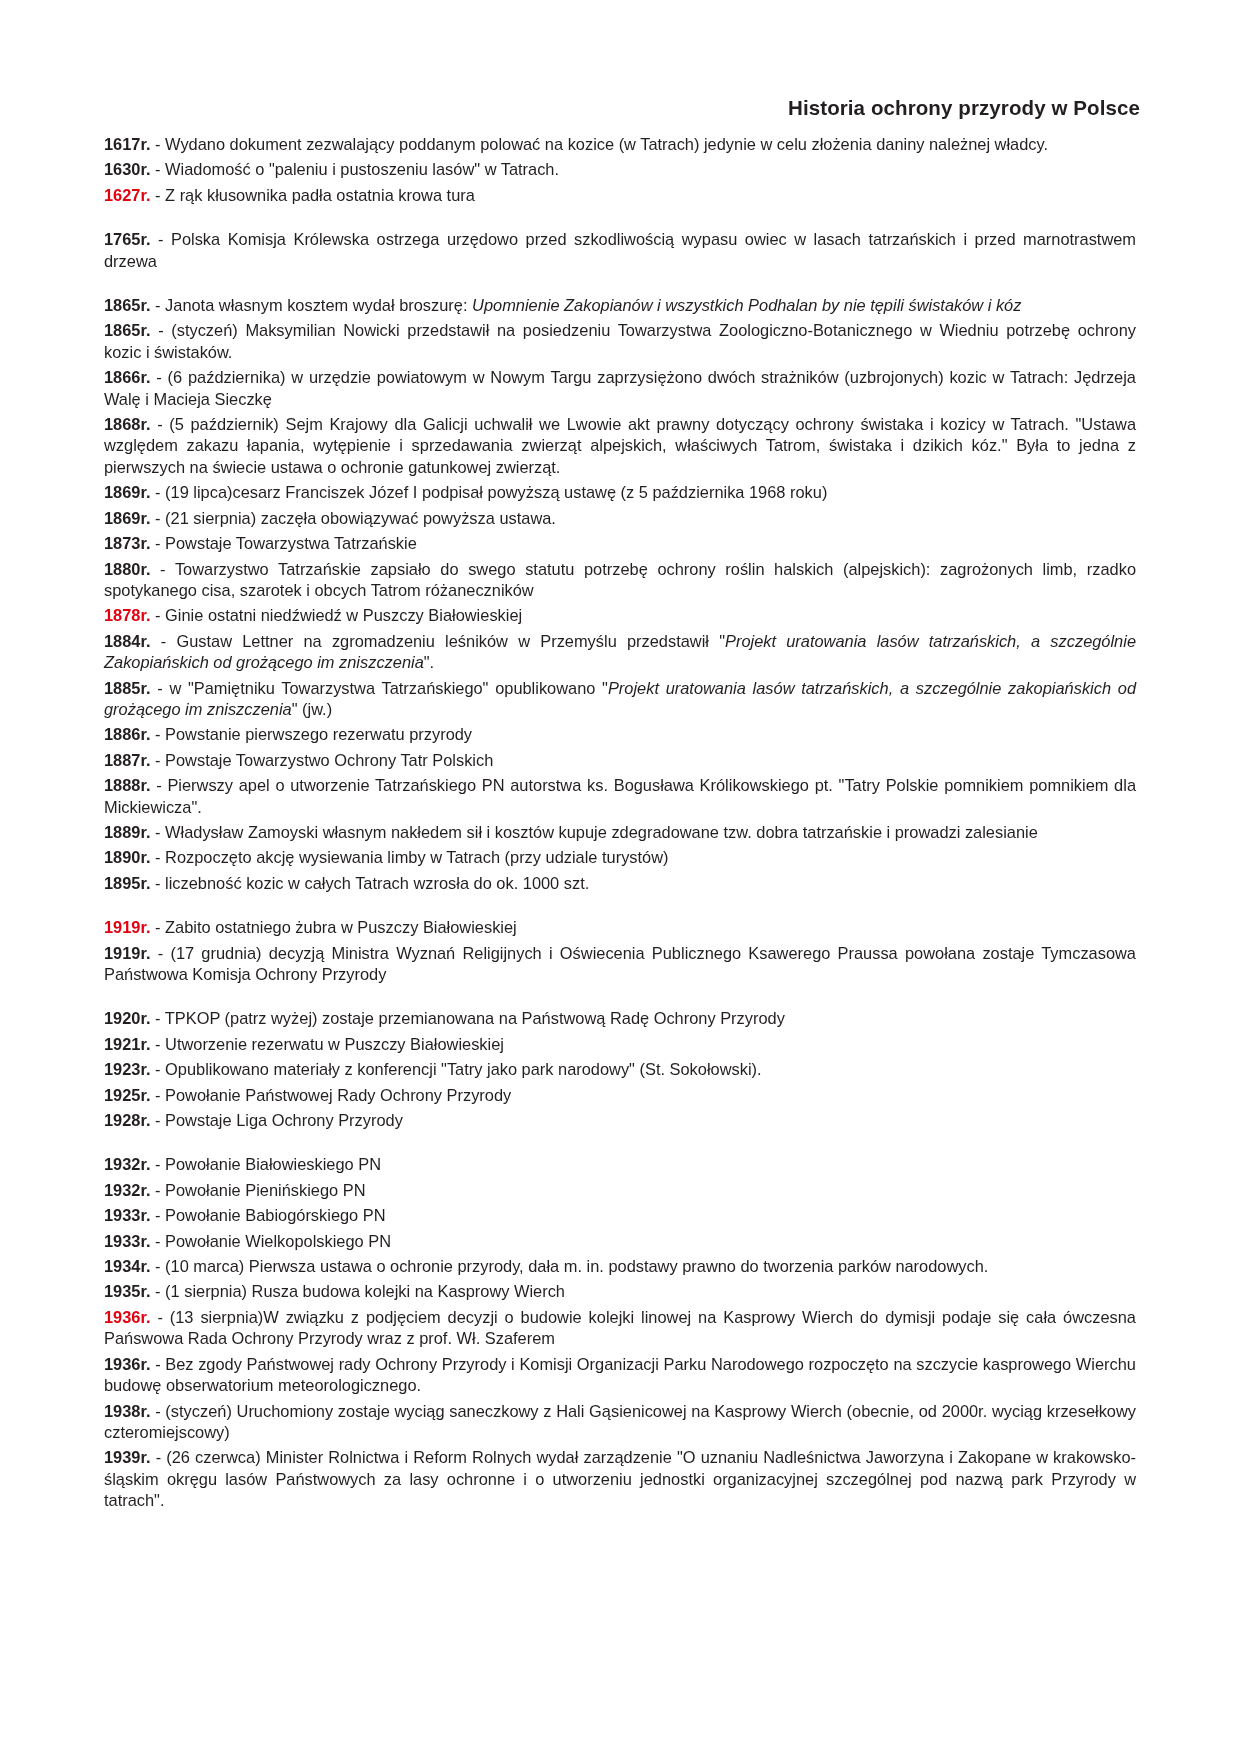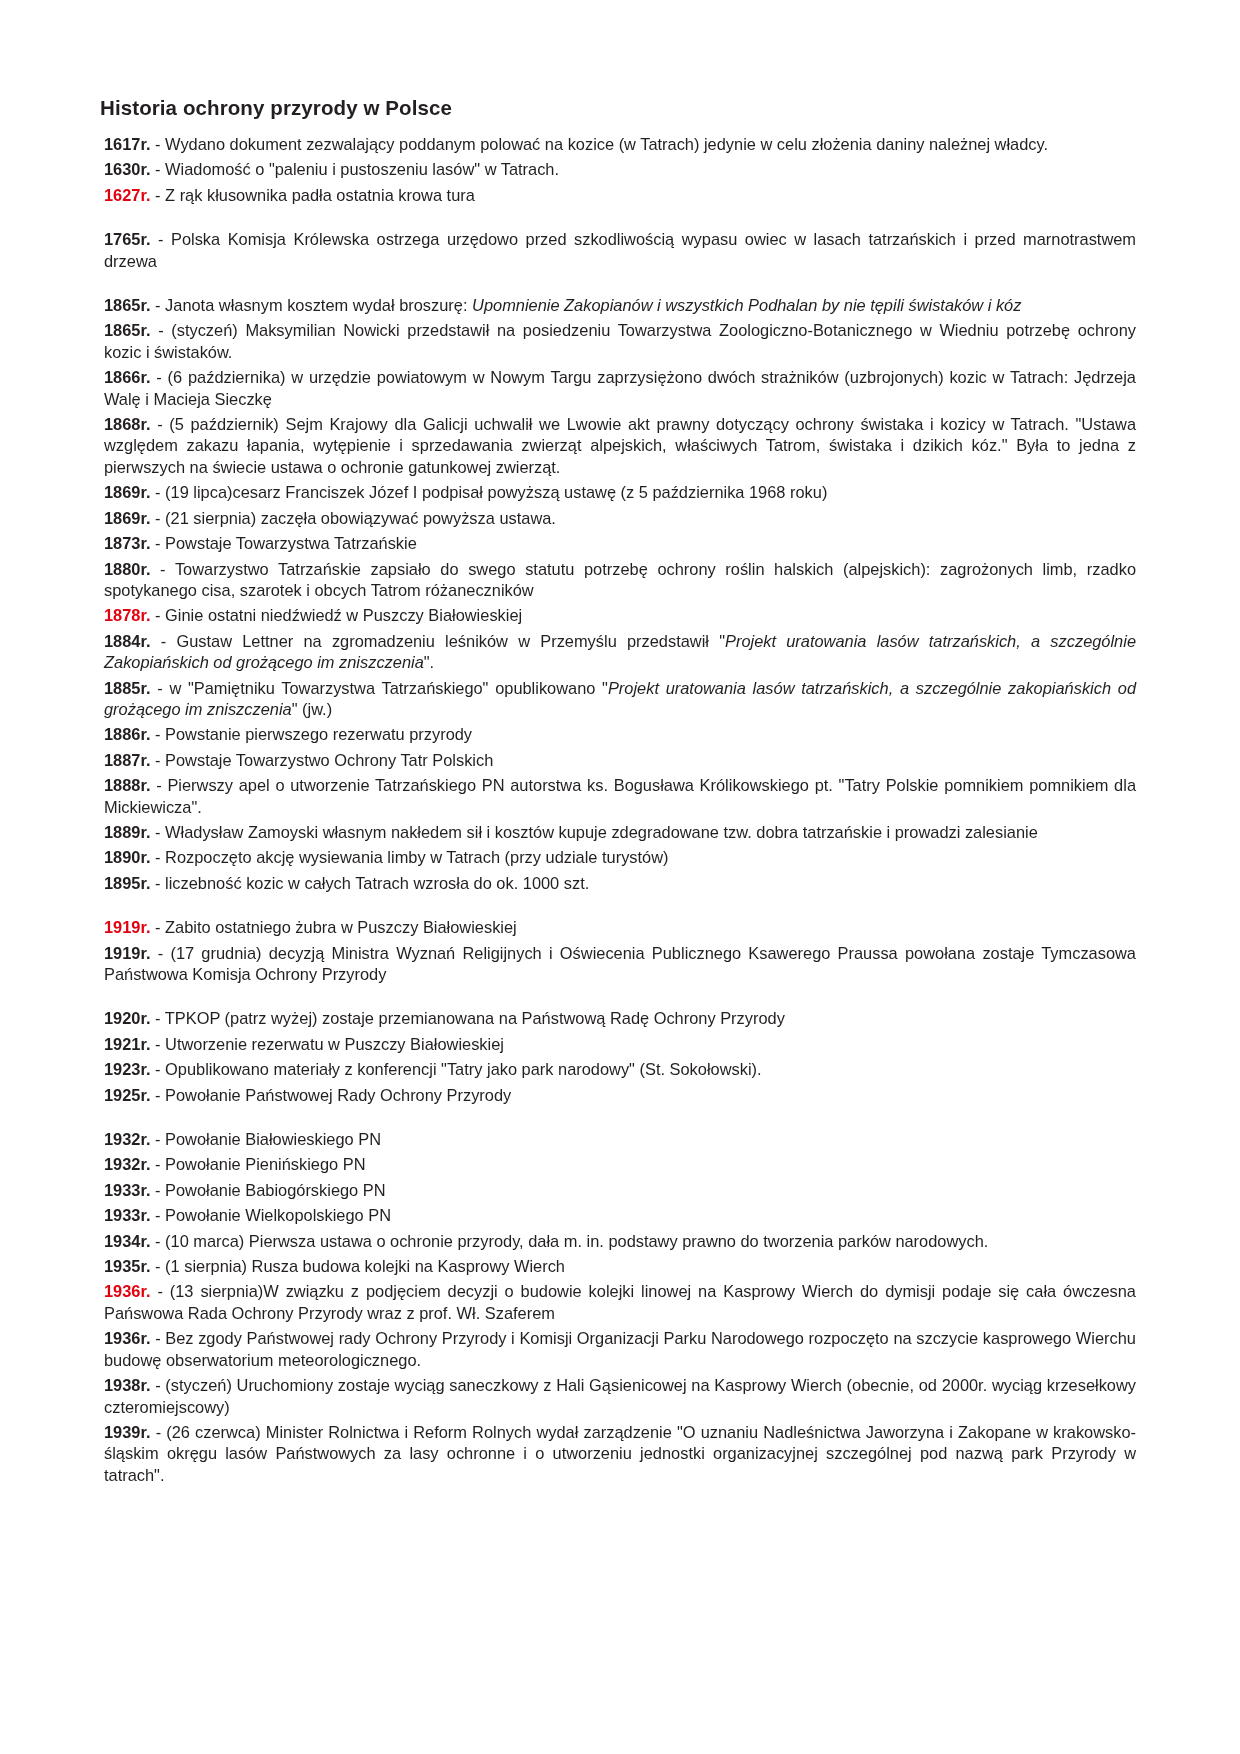--- a/index.html
+++ b/index.html
@@ -17,21 +17,21 @@
   }
   .page {
     box-sizing: border-box;
     width: 1240px;
     min-height: 1754px;
     padding: 96px 100px 60px 100px;
   }
   h1.doc-title {
     font-size: 20.5px;
     font-weight: bold;
-    text-align: left;
+    text-align: right;
     margin: 0 0 14px 0;
     letter-spacing: 0.1px;
     color: #231f20;
   }
   .entries {
     margin: 0;
     padding: 0;
   }
   .entry {
     font-size: 16.4px;
@@ -100,20 +100,21 @@
       <div class="group">
         <p class="entry flow"><span class="year red">1919r.</span><span class=""> - Zabito ostatniego żubra w Puszczy Białowieskiej</span></p>
         <p class="entry justified"><span class="year">1919r.</span><span class=""> - (17 grudnia) decyzją Ministra Wyznań Religijnych i Oświecenia Publicznego Ksawerego Praussa powołana zostaje Tymczasowa Państwowa Komisja Ochrony Przyrody</span></p>
       </div>
       <div class="gap"></div>
       <div class="group">
         <p class="entry flow"><span class="year">1920r.</span><span class=""> - TPKOP (patrz wyżej) zostaje przemianowana na Państwową Radę Ochrony Przyrody</span></p>
         <p class="entry flow"><span class="year">1921r.</span><span class=""> - Utworzenie rezerwatu w Puszczy Białowieskiej</span></p>
         <p class="entry flow"><span class="year">1923r.</span><span class=""> - Opublikowano materiały z konferencji "Tatry jako park narodowy" (St. Sokołowski).</span></p>
         <p class="entry flow"><span class="year">1925r.</span><span class=""> - Powołanie Państwowej Rady Ochrony Przyrody</span></p>
+        <p class="entry flow"><span class="year">1928r.</span><span class=""> - Powstaje Liga Ochrony Przyrody</span></p>
       </div>
       <div class="gap"></div>
       <div class="group">
         <p class="entry flow"><span class="year">1932r.</span><span class=""> - Powołanie Białowieskiego PN</span></p>
         <p class="entry flow"><span class="year">1932r.</span><span class=""> - Powołanie Pienińskiego PN</span></p>
         <p class="entry flow"><span class="year">1933r.</span><span class=""> - Powołanie Babiogórskiego PN</span></p>
         <p class="entry flow"><span class="year">1933r.</span><span class=""> - Powołanie Wielkopolskiego PN</span></p>
         <p class="entry justified"><span class="year">1934r.</span><span class=""> - (10 marca) Pierwsza ustawa o ochronie przyrody, dała m. in. podstawy prawno do tworzenia parków narodowych.</span></p>
         <p class="entry flow"><span class="year">1935r.</span><span class=""> - (1 sierpnia) Rusza budowa kolejki na Kasprowy Wierch</span></p>
         <p class="entry justified"><span class="year red">1936r.</span><span class=""> - (13 sierpnia)W związku z podjęciem decyzji o budowie kolejki linowej na Kasprowy Wierch do dymisji podaje się cała ówczesna Pańswowa Rada Ochrony Przyrody wraz z prof. Wł. Szaferem</span></p>

